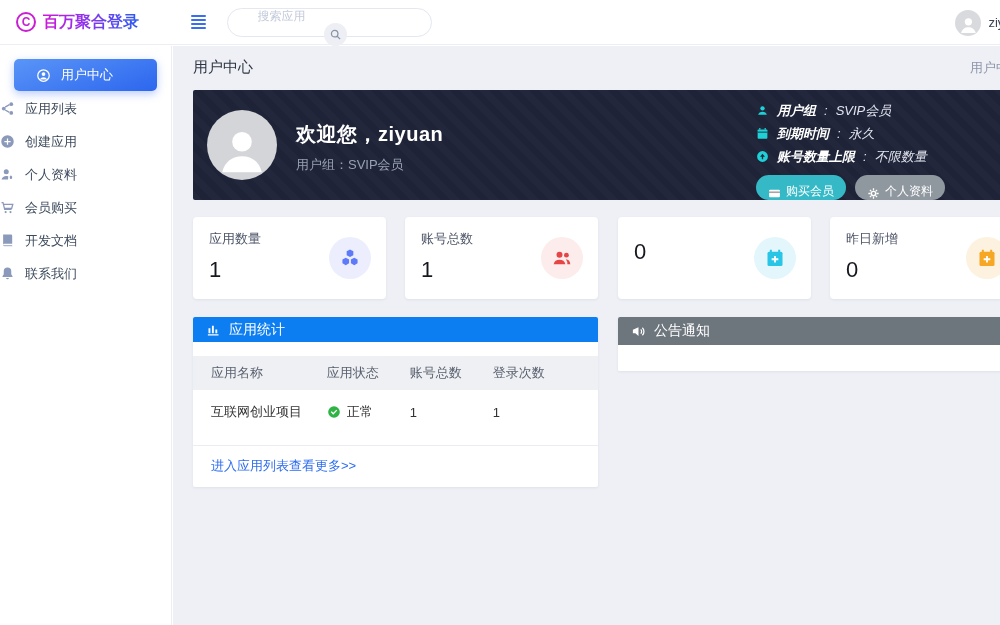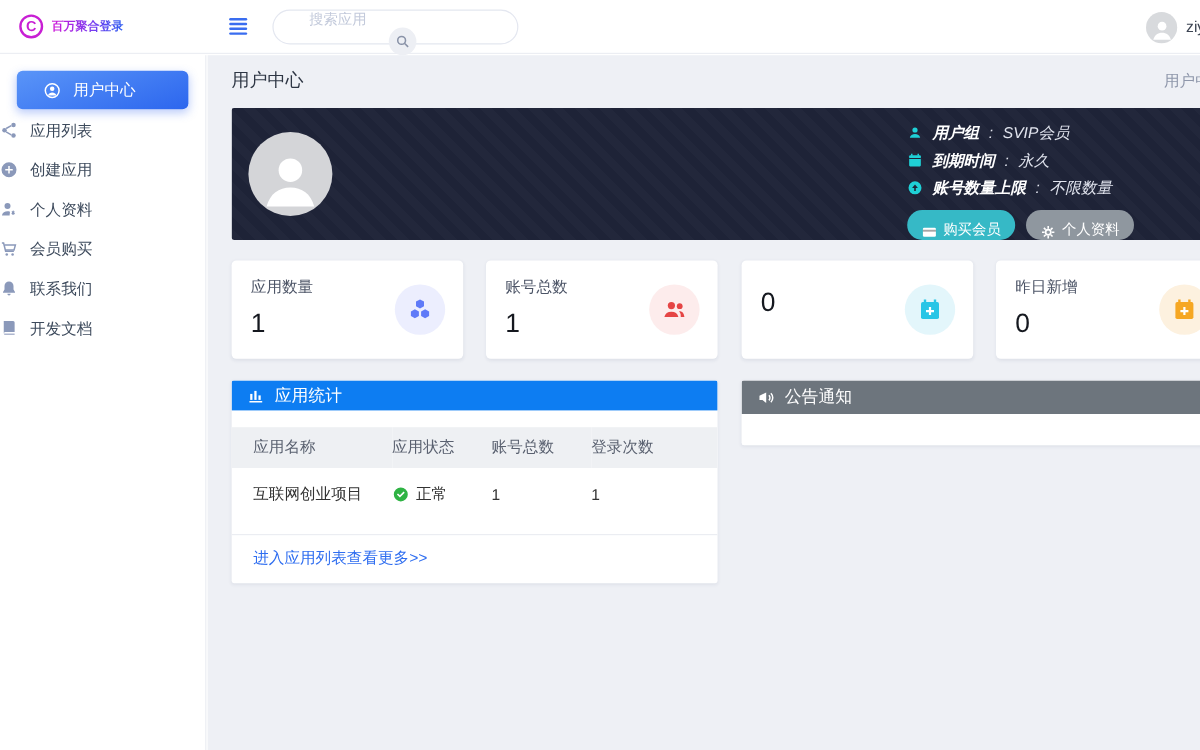--- a/index.html
+++ b/index.html
@@ -6,21 +6,21 @@
   html,body { width:1000px; height:625px; overflow:hidden; background:#fff;
     font-family:"Liberation Sans","DejaVu Sans",sans-serif; }
   .app { position:relative; width:1042px; height:625px; }
 
   
   .topbar { position:absolute; top:0; left:0; width:100%; height:45px; background:#fff;
     border-bottom:1px solid #eceef3; display:flex; align-items:center; z-index:3; }
   .brand { width:172px; padding-left:16px; display:flex; align-items:center; gap:7px; cursor:pointer; }
   .brand-icon { width:20px; height:20px; border-radius:50%; border:2px solid #c81fd4; color:#c81fd4;
     display:flex; align-items:center; justify-content:center; font-size:12px; font-weight:bold; flex:none; }
-  .brand-text { font-size:10px; font-weight:bold; white-space:nowrap;
+  .brand-text { font-size:16px; font-weight:bold; white-space:nowrap;
     background:linear-gradient(90deg,#d018d8 0%,#7b3bf0 55%,#2b5cf0 100%);
     -webkit-background-clip:text; background-clip:text; color:transparent; }
   .hamburger { margin-left:15px; display:flex; flex-direction:column; gap:2px; cursor:pointer; padding:4px; }
   .hamburger i { display:block; width:15px; height:2px; background:#3a6df0; border-radius:1px; }
   .search { margin-left:17px; width:205px; height:29px; border:1px solid #e4e7f0; border-radius:15px;
     display:flex; align-items:center; padding:0 3px 0 14px; background:#fff;flex-direction:column; }
   .search input { border:none; outline:none; flex:1; font-size:12px; color:#333; min-width:0; background:transparent; }
   .search input::placeholder { color:#c3cadb; }
   .search-btn { width:23px; height:23px; border-radius:50%; background:#edeff4; border:none; color:#8a93a8;
     display:flex; align-items:center; justify-content:center; cursor:pointer; flex:none; }
@@ -182,51 +182,55 @@
             <path d="M6 6.8h14.5l-1.8 6.4H7.6"></path>
             <circle cx="9" cy="19.3" r="1.7" fill="currentColor" stroke="none"></circle>
             <circle cx="16.8" cy="19.3" r="1.7" fill="currentColor" stroke="none"></circle>
           </svg>
       </span>
       <span>会员购买</span>
     </div>
     <div class="nav-item">
       <span class="nav-icon">
         <svg viewBox="0 0 24 24" fill="currentColor">
+            <path d="M5 2.5h12.5a2 2 0 012 2V17H7a2 2 0 00-2 2z"></path>
+            <path d="M5 19a2 2 0 002 2h12.5v-2z" opacity=".7"></path>
+          </svg>
+      </span>
+      <span>开发文档</span>
+    </div>
+    <div class="nav-item">
+      <span class="nav-icon">
+        <svg viewBox="0 0 24 24" fill="currentColor">
             <path d="M12 2.5a6 6 0 00-6 6v4.6L4 16.5v1h16v-1l-2-3.4V8.5a6 6 0 00-6-6z"></path>
             <path d="M9.8 19a2.2 2.2 0 004.4 0z"></path>
           </svg>
       </span>
       <span>联系我们</span>
-    </div>
-    <div class="nav-item">
-      <span class="nav-icon">
-        <svg viewBox="0 0 24 24" fill="currentColor">
-            <path d="M5 2.5h12.5a2 2 0 012 2V17H7a2 2 0 00-2 2z"></path>
-            <path d="M5 19a2 2 0 002 2h12.5v-2z" opacity=".7"></path>
-          </svg>
-      </span>
-      <span>开发文档</span>
     </div>
   </aside>
 
   <main class="main">
 
     <div class="page-head">
       <span class="page-title">用户中心</span>
       <span class="breadcrumb">用户中心</span>
     </div>
 
     <section class="banner">
       <span class="avatar lg">
         <svg viewBox="0 0 24 24" fill="currentColor">
             <circle cx="12" cy="9" r="4.2"></circle>
             <path d="M3.5 22c1.2-4.6 4.4-6.8 8.5-6.8s7.3 2.2 8.5 6.8z"></path>
           </svg>
       </span>
+      <div class="welcome">
+        <div class="welcome-title">欢迎您，ziyuan</div>
+        <div class="welcome-sub">用户组：SVIP会员</div>
+      </div>
       <div class="banner-info">
         <div class="info-row">
           <span class="info-icon">
             <svg viewBox="0 0 24 24" fill="currentColor">
                 <circle cx="12" cy="8" r="4"></circle>
                 <path d="M4 20c.9-3.8 4-5.7 8-5.7s7.1 1.9 8 5.7z"></path>
               </svg>
           </span>
           <b>用户组</b>
             <span> : </span>

